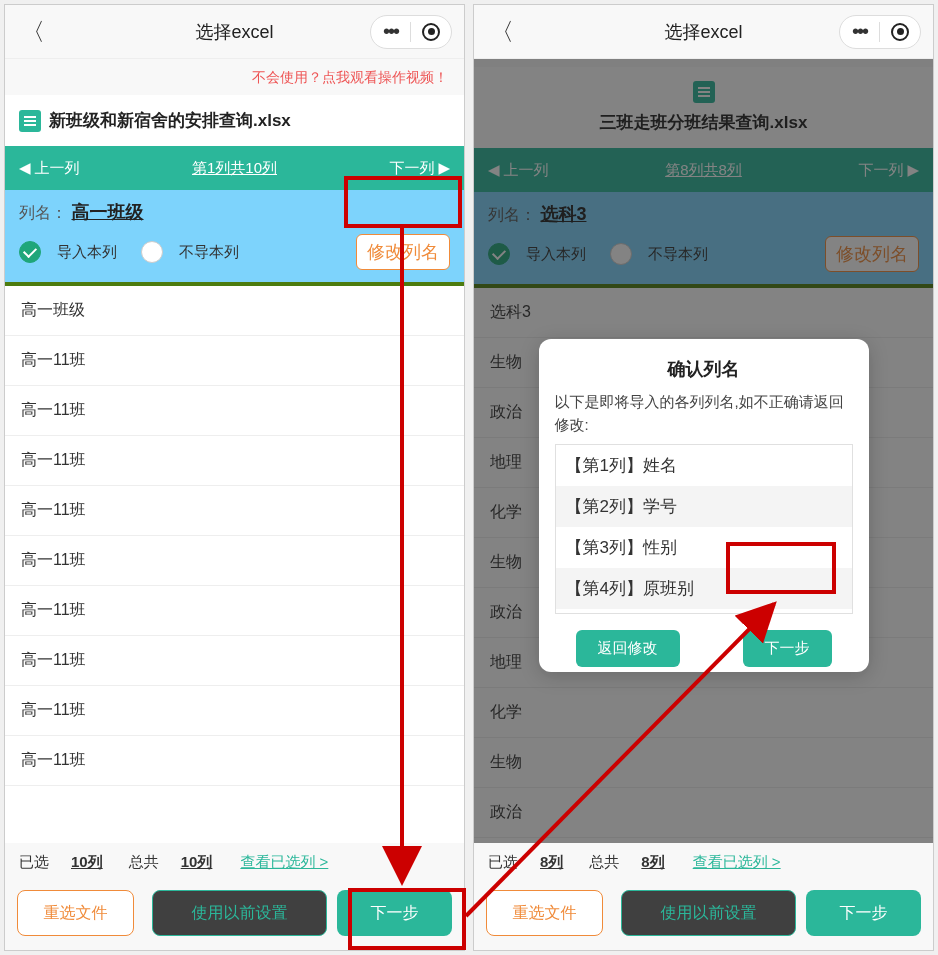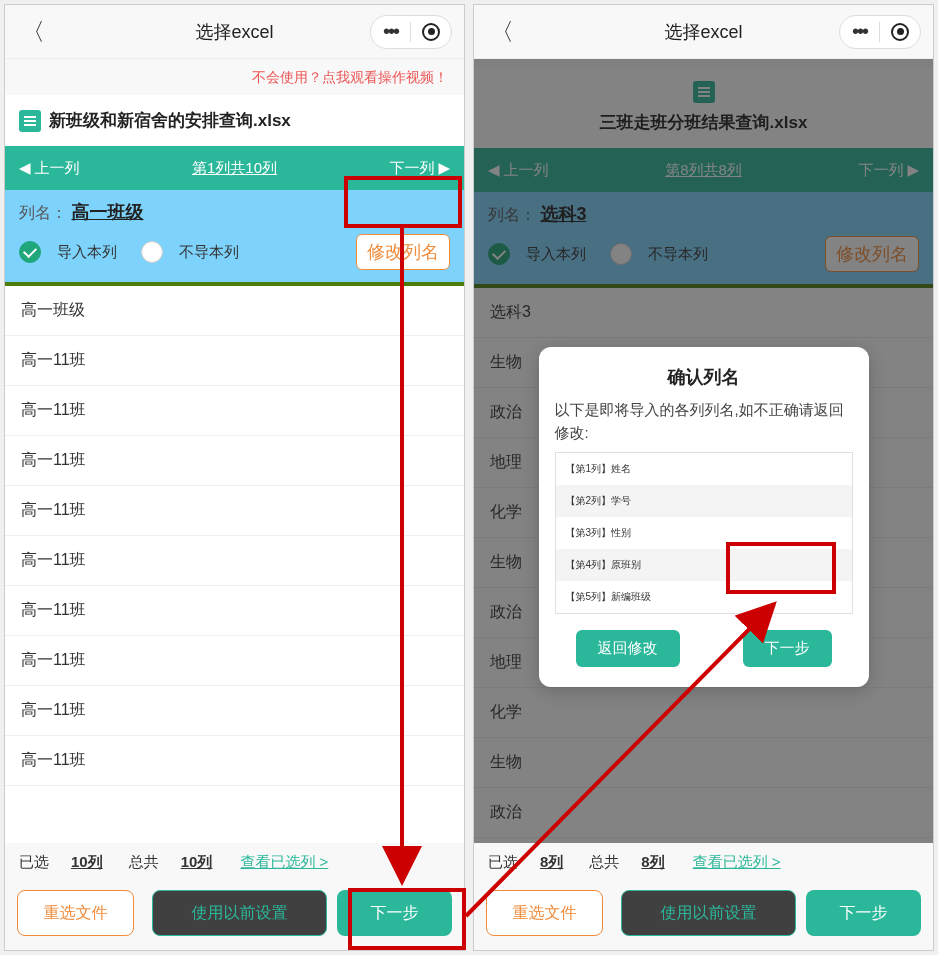--- a/index.html
+++ b/index.html
@@ -95,28 +95,28 @@
     justify-content: center; font-size: 16px; cursor: pointer;
   }
   .btn-outline-orange { border: 1px solid #f08b3a; color: #f08b3a; background: #fff; }
   .btn-outline-teal { border: 1px solid #2bb79a; color: #2bb79a; background: #404040; flex: 1.5; margin-left: 8px; }
   .btn-solid-teal { background: #2bb79a; color: #fff; }
 
   .second-body { position: relative; }
 
   
   .modal {
-    position: absolute; left: 50%; top: 288px; transform: translateX(-50%);
+    position: absolute; left: 50%; top: 280px; transform: translateX(-50%);
     width: 330px; background: #fff; border-radius: 12px; z-index: 10;
-    padding: 18px 16px 20px; box-shadow: 0 4px 20px rgba(0,0,0,0.2);
+    padding: 18px 16px 5px; box-shadow: 0 4px 20px rgba(0,0,0,0.2);
   }
   .modal-title { text-align: center; font-size: 18px; font-weight: 700; color: #222; margin-bottom: 10px; }
   .modal-desc { font-size: 15px; color: #444; line-height: 1.5; margin-bottom: 8px; }
   .modal-list {
-    border: 1px solid #e0e0e0; max-height: 170px; overflow: hidden; font-size: 10px;
+    border: 1px solid #e0e0e0; max-height: 170px; overflow: hidden; font-size: 17px;
   }
   .modal-list div { padding: 9px 10px; color: #333; }
   .modal-list div:nth-child(even) { background: #f4f4f4; }
   .modal-btns { display: flex; justify-content: center; gap: 63px; margin-top: 16px; }
   .mbtn {
     padding: 9px 22px; background: #2bb79a; color: #fff; border-radius: 6px;
     font-size: 15px; cursor: pointer;
   }
 
   

